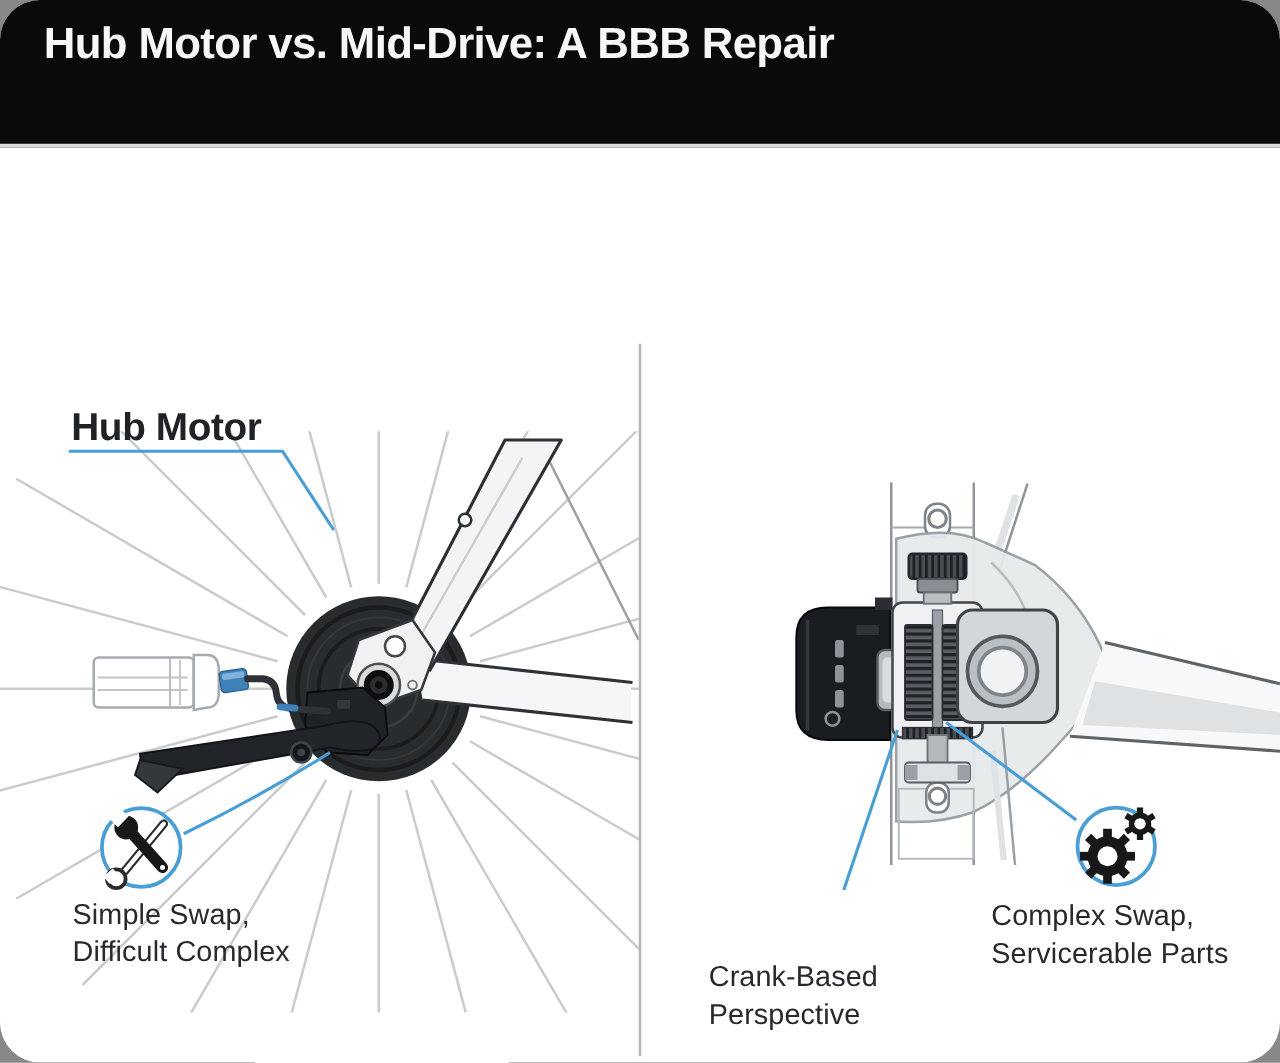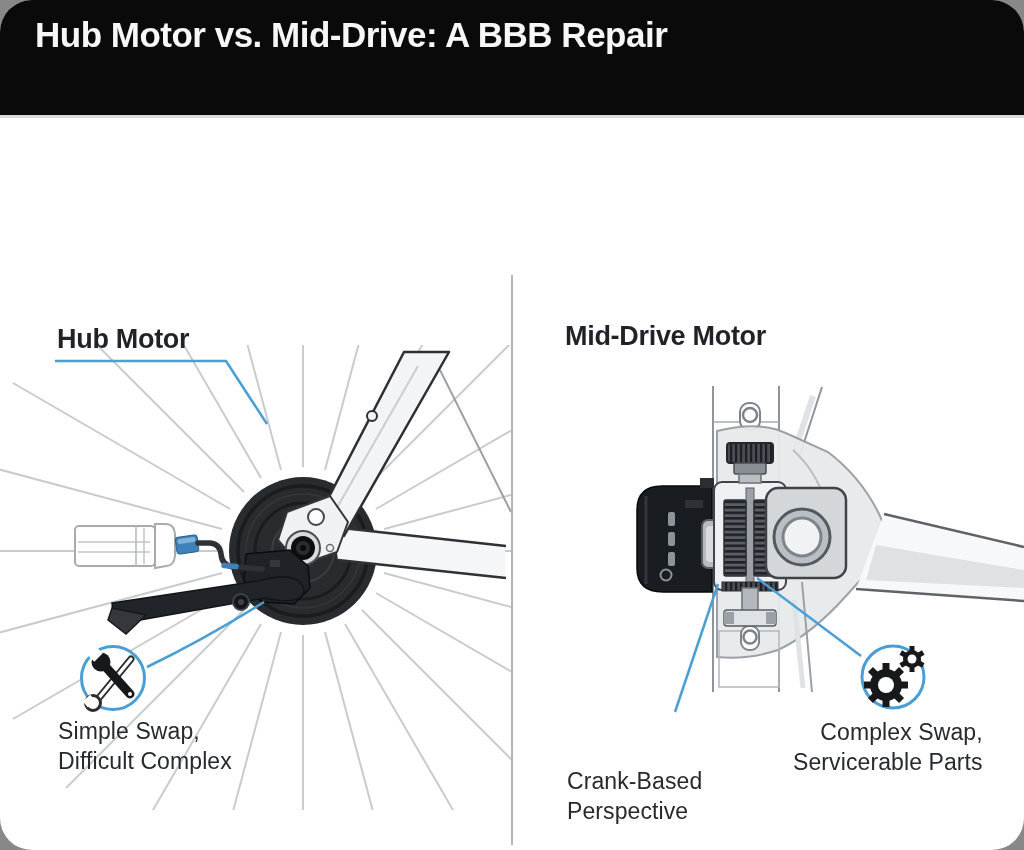--- a/index.html
+++ b/index.html
@@ -20,32 +20,32 @@
     position:absolute;left:35px;top:12px;margin:0;
     color:var(--header-text);font-size:35px;font-weight:700;
     line-height:45px;letter-spacing:-0.5px;
   }
   .illu{position:absolute;left:0;top:0;z-index:1;}
   .divider{
     position:absolute;left:511px;top:275px;width:2px;height:570px;
     background:var(--divider);z-index:2;
   }
   .panel-label{
-    position:absolute;margin:0;color:#1f2328;font-size:27px;font-weight:700;
+    position:absolute;margin:0;color:#1f2328;font-size:31px;font-weight:700;
     z-index:4;letter-spacing:-0.3px;
   }
   .label-hub{left:57px;top:324px;}
   .label-mid{left:565px;top:321px;}
   .caption{
     position:absolute;color:var(--body-text);font-size:23px;font-weight:400;
     line-height:30px;z-index:4;letter-spacing:0.1px;
   }
   .cap-simple{left:58px;top:716px;}
   .cap-crank{left:567px;top:721px;margin-top:45px;}
-  .cap-complex{left:793px;top:717px;text-align:right;}
+  .cap-complex{left:793px;top:717px;}
   .accent-stroke{stroke:var(--accent);}
 </style>
 </head>
 <body>
 
 <div class="stage">
 
   <svg class="illu" width="1024" height="850" viewBox="0 0 1024 850" aria-hidden="true">
     <defs>
       <pattern id="knurl" width="5" height="22" patternUnits="userSpaceOnUse">
@@ -313,21 +313,20 @@
 
   <div class="divider"></div>
 
   <header class="header-band">
     <h1 class="title">
       <span>Hub Motor vs. Mid-Drive: A BBB Repair</span><br>
     </h1>
   </header>
 
   <h2 class="panel-label label-hub">Hub Motor</h2>
-  <h2 class="panel-label label-mid">Mid-Drive Motor</h2>
 
   <div class="caption cap-simple">
     <span>Simple Swap,</span><br>
     <span>Difficult Complex</span>
   </div>
   <div class="caption cap-crank">
     <span>Crank-Based</span><br>
     <span>Perspective</span>
   </div>
   <div class="caption cap-complex">

